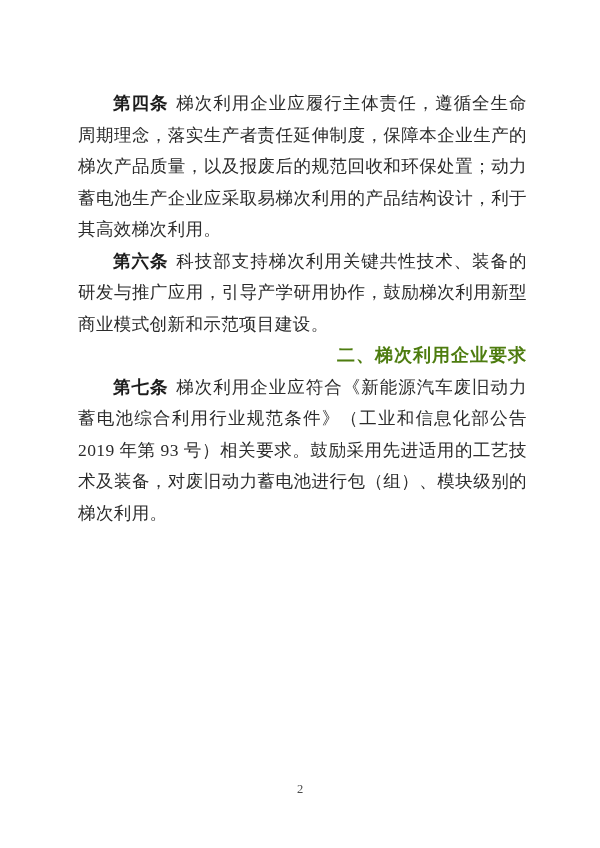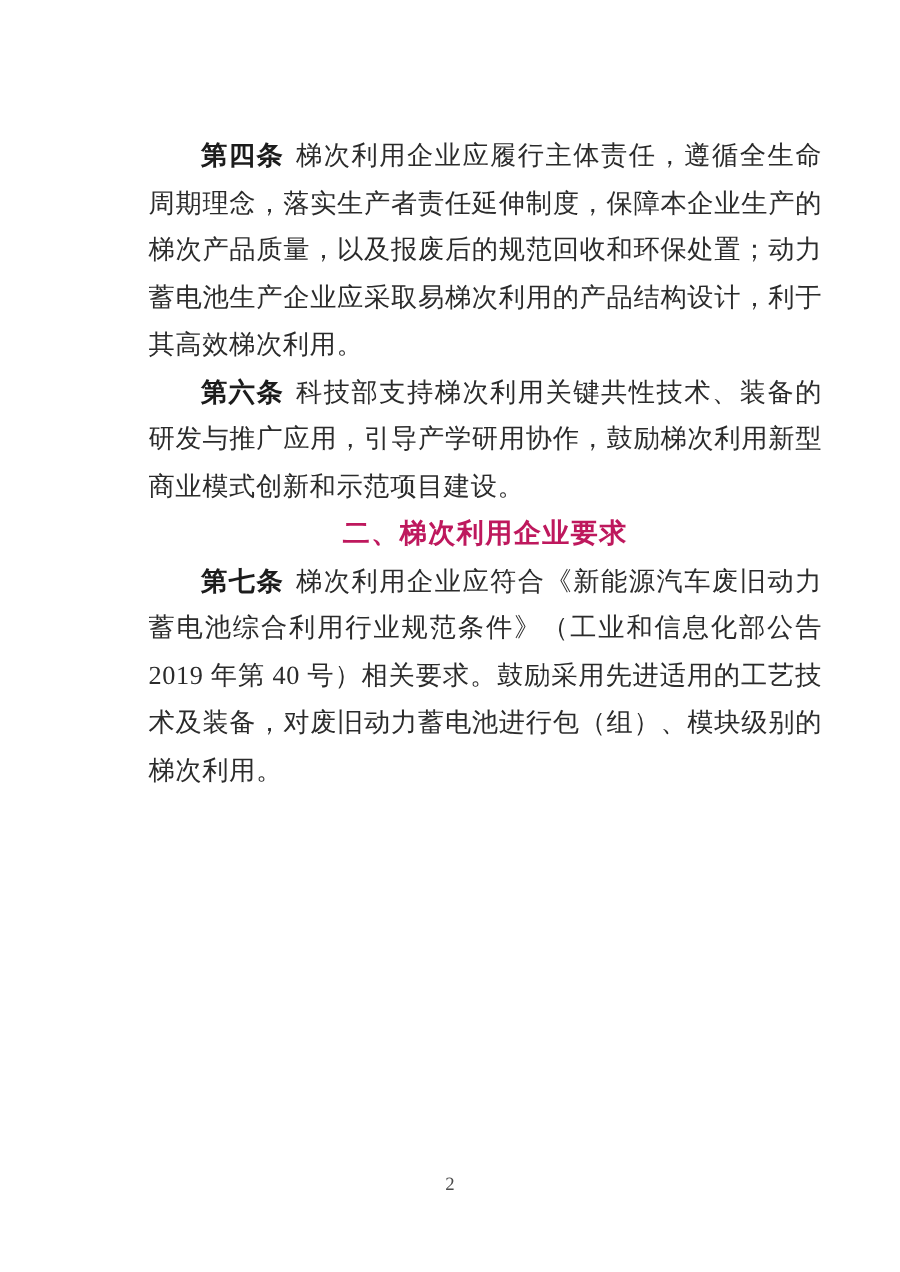--- a/index.html
+++ b/index.html
@@ -14,21 +14,21 @@
     overflow: hidden;
     font-family: "Liberation Serif", "DejaVu Serif", serif;
   }
   .page {
     position: absolute;
     inset: 0;
     background: #ffffff;
   }
   .content {
     position: absolute;
-    left: 99px;
+    left: 78px;
     top: 88px;
     width: 449px;
     color: #2b2b2b;
     font-size: 17.5px;
     line-height: 31.5px;
     text-align: justify;
     text-justify: inter-character;
     letter-spacing: 0.4px;
   }
   .para {
@@ -38,24 +38,24 @@
   }
   .article-label {
     font-weight: bold;
     color: #1c1c1c;
     margin-right: 0.45em;
   }
   .section-heading {
     margin: 0;
     padding: 0;
     text-indent: 0;
-    text-align: center;
+    text-align: right;
     font-weight: bold;
     font-size: 18px;
-    color: #be185d;
+    color: #4d7c0f;
     letter-spacing: 1px;
   }
   .page-number {
     position: absolute;
     left: 0;
     right: 0;
     top: 781px;
     text-align: center;
     font-size: 12.5px;
     line-height: 16px;
@@ -69,19 +69,19 @@
   <div class="content">
 
     <p class="para"><span class="article-label">第四条</span><span>梯次利用企业应履行主体责任，遵循全生命周期理念，落实生产者责任延伸制度，保障本企业生产的梯次产品质量，以及报废后的规范回收和环保处置；动力蓄电池生产企业应采取易梯次利用的产品结构设计，利于其高效梯次利用。</span></p>
 
 
 
     <p class="para"><span class="article-label">第六条</span><span>科技部支持梯次利用关键共性技术、装备的研发与推广应用，引导产学研用协作，鼓励梯次利用新型商业模式创新和示范项目建设。</span></p>
 
     <p class="section-heading">二、梯次利用企业要求</p>
 
-    <p class="para"><span class="article-label">第七条</span><span>梯次利用企业应符合《新能源汽车废旧动力蓄电池综合利用行业规范条件》（工业和信息化部公告 2019 年第 40 号）相关要求。鼓励采用先进适用的工艺技术及装备，对废旧动力蓄电池进行包（组）、模块级别的梯次利用。</span></p>
+    <p class="para"><span class="article-label">第七条</span><span>梯次利用企业应符合《新能源汽车废旧动力蓄电池综合利用行业规范条件》（工业和信息化部公告 2019 年第 93 号）相关要求。鼓励采用先进适用的工艺技术及装备，对废旧动力蓄电池进行包（组）、模块级别的梯次利用。</span></p>
 
 
   </div>
 
   <div class="page-number">2</div>
 </div>
 
 </body></html>

